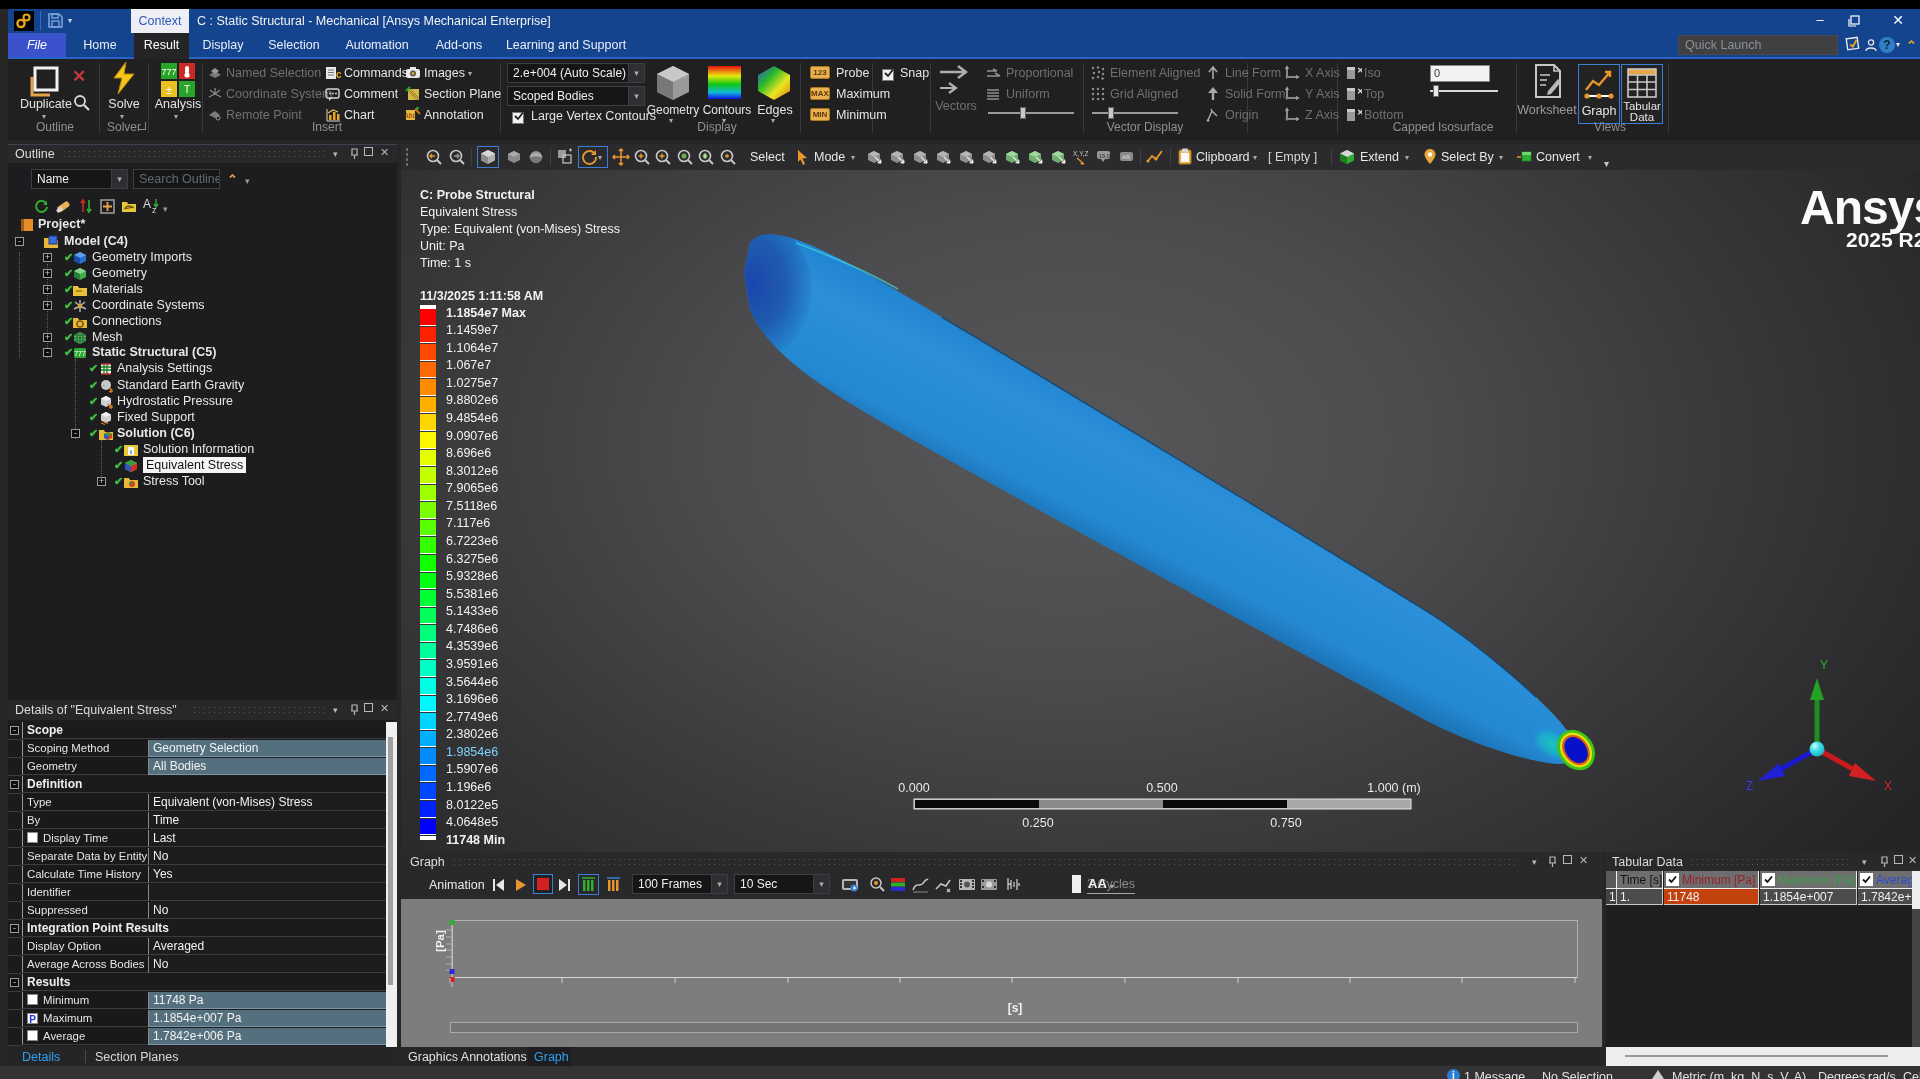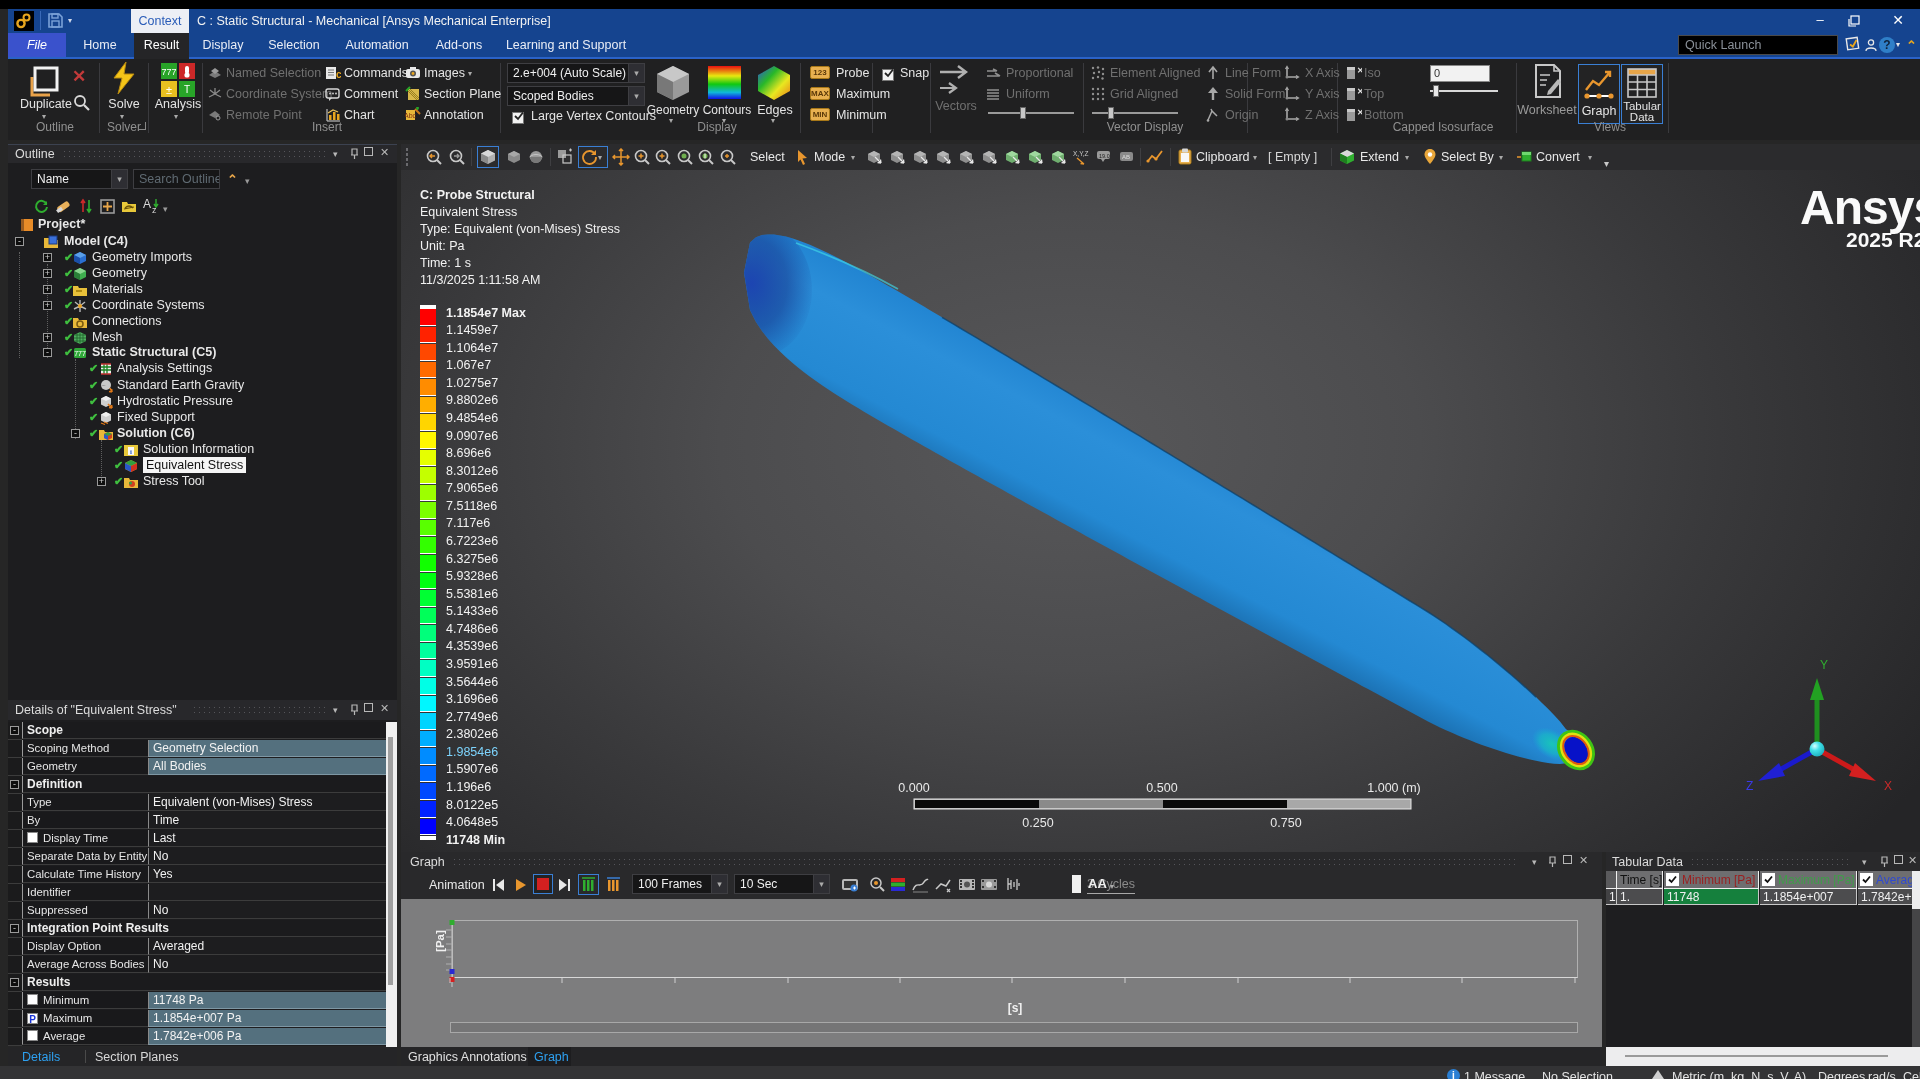--- a/index.html
+++ b/index.html
@@ -40,21 +40,21 @@
 <div class="abs" style="left:1884px;top:9px;width:28px;height:24px;color:#fff;font-size:14px;text-align:center;line-height:23px;">✕</div>
 <div class="abs" style="left:8px;top:33px;width:1912px;height:24px;background:#15448f;"></div>
 <div class="abs" style="left:8px;top:33px;width:58px;height:24px;background:#3a52cc;color:#fff;font-size:12.5px;text-align:center;line-height:24px;font-style:italic;">File</div>
 <div class="abs" style="left:66px;top:33px;width:68px;height:24px;color:#e9edf5;font-size:12.5px;text-align:center;line-height:24px;">Home</div>
 <div class="abs" style="left:134px;top:33px;width:55px;height:24px;background:#252527;color:#fff;font-size:12.5px;text-align:center;line-height:24px;">Result</div>
 <div class="abs" style="left:189px;top:33px;width:68px;height:24px;color:#e9edf5;font-size:12.5px;text-align:center;line-height:24px;">Display</div>
 <div class="abs" style="left:257px;top:33px;width:74px;height:24px;color:#e9edf5;font-size:12.5px;text-align:center;line-height:24px;">Selection</div>
 <div class="abs" style="left:331px;top:33px;width:92px;height:24px;color:#e9edf5;font-size:12.5px;text-align:center;line-height:24px;">Automation</div>
 <div class="abs" style="left:423px;top:33px;width:72px;height:24px;color:#e9edf5;font-size:12.5px;text-align:center;line-height:24px;">Add-ons</div>
 <div class="abs" style="left:495px;top:33px;width:142px;height:24px;color:#e9edf5;font-size:12.5px;text-align:center;line-height:24px;">Learning and Support</div>
-<div class="abs" style="left:1678px;top:35px;width:160px;height:20px;background:#000000;border:1px solid #4a4a4a;color:#8a9098;font-size:12.5px;line-height:18px;padding-left:6px;">Quick Launch</div>
+<div class="abs" style="left:1678px;top:35px;width:160px;height:20px;background:#404040;border:1px solid #4a4a4a;color:#8a9098;font-size:12.5px;line-height:18px;padding-left:6px;">Quick Launch</div>
 <svg class="abs" style="left:1845px;top:36px;" width="16" height="16" viewBox="0 0 16 16">
     <g transform="rotate(-8 8 8)">
       <rect x="2" y="2" width="11" height="11" fill="none" stroke="#e8e8e8" stroke-width="1.4"></rect>
       <path d="M5 8 L7.5 10.5 L12 4.5" fill="none" stroke="#e8a61e" stroke-width="1.8"></path>
     </g>
   </svg>
 <svg class="abs" style="left:1864px;top:38px;" width="14" height="14" viewBox="0 0 14 14">
     <circle cx="7" cy="4.5" r="2.6" fill="none" stroke="#e8e8e8" stroke-width="1.3"></circle>
     <path d="M2 13 C2 9 12 9 12 13" fill="none" stroke="#e8e8e8" stroke-width="1.3"></path>
   </svg>
@@ -751,21 +751,21 @@
   </svg>
 <div class="abs" style="left:1536px;top:147px;height:20px;line-height:20px;font-size:12.5px;color:#e8e8e8;">Convert</div>
 <div class="abs" style="left:1588px;top:153px;font-size:8px;color:#aaa;">▾</div>
 <div class="abs" style="left:1604px;top:158px;font-size:10px;color:#c8c8c8;">▾</div>
 <div class="abs" style="left:401px;top:170px;width:1519px;height:682px;background:radial-gradient(ellipse 1000px 650px at 44% 40%, #58585a 0%, #4c4c4e 35%, #39393b 65%, #252527 100%);"></div>
 <div class="abs" style="left:420px;top:188px;height:15px;line-height:15px;font-size:12.5px;color:#f2f2f2;font-weight:bold;">C: Probe Structural</div>
 <div class="abs" style="left:420px;top:205px;height:15px;line-height:15px;font-size:12.5px;color:#f2f2f2;">Equivalent Stress</div>
 <div class="abs" style="left:420px;top:222px;height:15px;line-height:15px;font-size:12.5px;color:#f2f2f2;">Type: Equivalent (von-Mises) Stress</div>
 <div class="abs" style="left:420px;top:239px;height:15px;line-height:15px;font-size:12.5px;color:#f2f2f2;">Unit: Pa</div>
 <div class="abs" style="left:420px;top:256px;height:15px;line-height:15px;font-size:12.5px;color:#f2f2f2;">Time: 1 s</div>
-<div class="abs" style="left:420px;top:273px;height:15px;line-height:15px;font-size:12.5px;color:#f2f2f2;">11/3/2025 1:11:58 AM</div>
+<div class="abs" style="left:420px;top:289px;height:15px;line-height:15px;font-size:12.5px;color:#f2f2f2;font-weight:bold;">11/3/2025 1:11:58 AM</div>
 <div class="abs" style="left:420px;top:305px;width:16px;height:4px;background:#fff;"></div>
 <div class="abs" style="left:420px;top:309.0px;width:16px;height:16.6px;background:hsl(0,100%,50%);border-bottom:1px solid #fff;"></div>
 <div class="abs" style="left:420px;top:326.6px;width:16px;height:16.6px;background:hsl(8,100%,50%);border-bottom:1px solid #fff;"></div>
 <div class="abs" style="left:420px;top:344.1px;width:16px;height:16.6px;background:hsl(17,100%,50%);border-bottom:1px solid #fff;"></div>
 <div class="abs" style="left:420px;top:361.7px;width:16px;height:16.6px;background:hsl(25,100%,50%);border-bottom:1px solid #fff;"></div>
 <div class="abs" style="left:420px;top:379.3px;width:16px;height:16.6px;background:hsl(33,100%,50%);border-bottom:1px solid #fff;"></div>
 <div class="abs" style="left:420px;top:396.8px;width:16px;height:16.6px;background:hsl(41,100%,50%);border-bottom:1px solid #fff;"></div>
 <div class="abs" style="left:420px;top:414.4px;width:16px;height:16.6px;background:hsl(50,100%,50%);border-bottom:1px solid #fff;"></div>
 <div class="abs" style="left:420px;top:432.0px;width:16px;height:16.6px;background:hsl(58,100%,50%);border-bottom:1px solid #fff;"></div>
 <div class="abs" style="left:420px;top:449.6px;width:16px;height:16.6px;background:hsl(66,100%,50%);border-bottom:1px solid #fff;"></div>
@@ -1045,21 +1045,21 @@
   </svg>
 <div class="abs" style="left:1778px;top:871px;height:18px;line-height:18px;font-size:12px;color:#3f9d49;">Maximum [Pa]</div>
 <div class="abs" style="left:1858px;top:871px;width:62px;height:18px;background:#6e6e70;border-right:1px solid #f0f0f0;border-bottom:1px solid #f0f0f0;"></div>
 <div class="abs" style="left:1860px;top:873px;width:13px;height:13px;background:#fff;"></div>
 <svg class="abs" style="left:1861px;top:874px;" width="11" height="11" viewBox="0 0 11 11">
     <path d="M2 5.5 L4.5 8 L9 2.5" fill="none" stroke="#111" stroke-width="1.8"></path>
   </svg>
 <div class="abs" style="left:1876px;top:871px;height:18px;line-height:18px;font-size:12px;color:#2f49d1;">Average</div>
 <div class="abs" style="left:1606px;top:889px;width:11px;height:16px;background:#424244;border-right:1px solid #c8c8c8;border-bottom:1px solid #c8c8c8;font-size:12px;color:#f0f0f0;line-height:16px;padding-left:3px;overflow:hidden;">1</div>
 <div class="abs" style="left:1617px;top:889px;width:46px;height:16px;background:#4c4c4e;border-right:1px solid #c8c8c8;border-bottom:1px solid #c8c8c8;font-size:12px;color:#f0f0f0;line-height:16px;padding-left:3px;overflow:hidden;">1.</div>
-<div class="abs" style="left:1664px;top:889px;width:95px;height:16px;background:#15803d;border-right:1px solid #c8c8c8;border-bottom:1px solid #c8c8c8;font-size:12px;color:#f0f0f0;line-height:16px;padding-left:3px;overflow:hidden;">11748</div>
+<div class="abs" style="left:1664px;top:889px;width:95px;height:16px;background:#c2410c;border-right:1px solid #c8c8c8;border-bottom:1px solid #c8c8c8;font-size:12px;color:#f0f0f0;line-height:16px;padding-left:3px;overflow:hidden;">11748</div>
 <div class="abs" style="left:1760px;top:889px;width:97px;height:16px;background:#4c4c4e;border-right:1px solid #c8c8c8;border-bottom:1px solid #c8c8c8;font-size:12px;color:#f0f0f0;line-height:16px;padding-left:3px;overflow:hidden;">1.1854e+007</div>
 <div class="abs" style="left:1858px;top:889px;width:62px;height:16px;background:#4c4c4e;border-right:1px solid #c8c8c8;border-bottom:1px solid #c8c8c8;font-size:12px;color:#f0f0f0;line-height:16px;padding-left:3px;overflow:hidden;">1.7842e+00</div>
 <div class="abs" style="left:1606px;top:1047px;width:314px;height:19px;background:#ededee;"></div>
 <div class="abs" style="left:1625px;top:1055px;width:263px;height:2px;background:#9a9a9a;"></div>
 <div class="abs" style="left:1912px;top:871px;width:8px;height:176px;background:#454547;"></div>
 <div class="abs" style="left:1912px;top:871px;width:8px;height:38px;background:#ededee;"></div>
 <div class="abs" style="left:0;top:1066px;width:1920px;height:13px;background:#333335;overflow:hidden;"></div>
 <div class="abs" style="left:1447px;top:1069px;width:13px;height:13px;border-radius:7px;background:#2a7fd4;color:#fff;font-size:10px;font-weight:bold;text-align:center;line-height:13px;">i</div>
 <div class="abs" style="left:1464px;top:1070px;height:9px;overflow:hidden;font-size:12.5px;color:#e4e4e4;white-space:nowrap;">1 Message</div>
 <div class="abs" style="left:1542px;top:1070px;height:9px;overflow:hidden;font-size:12.5px;color:#e4e4e4;white-space:nowrap;">No Selection</div>

